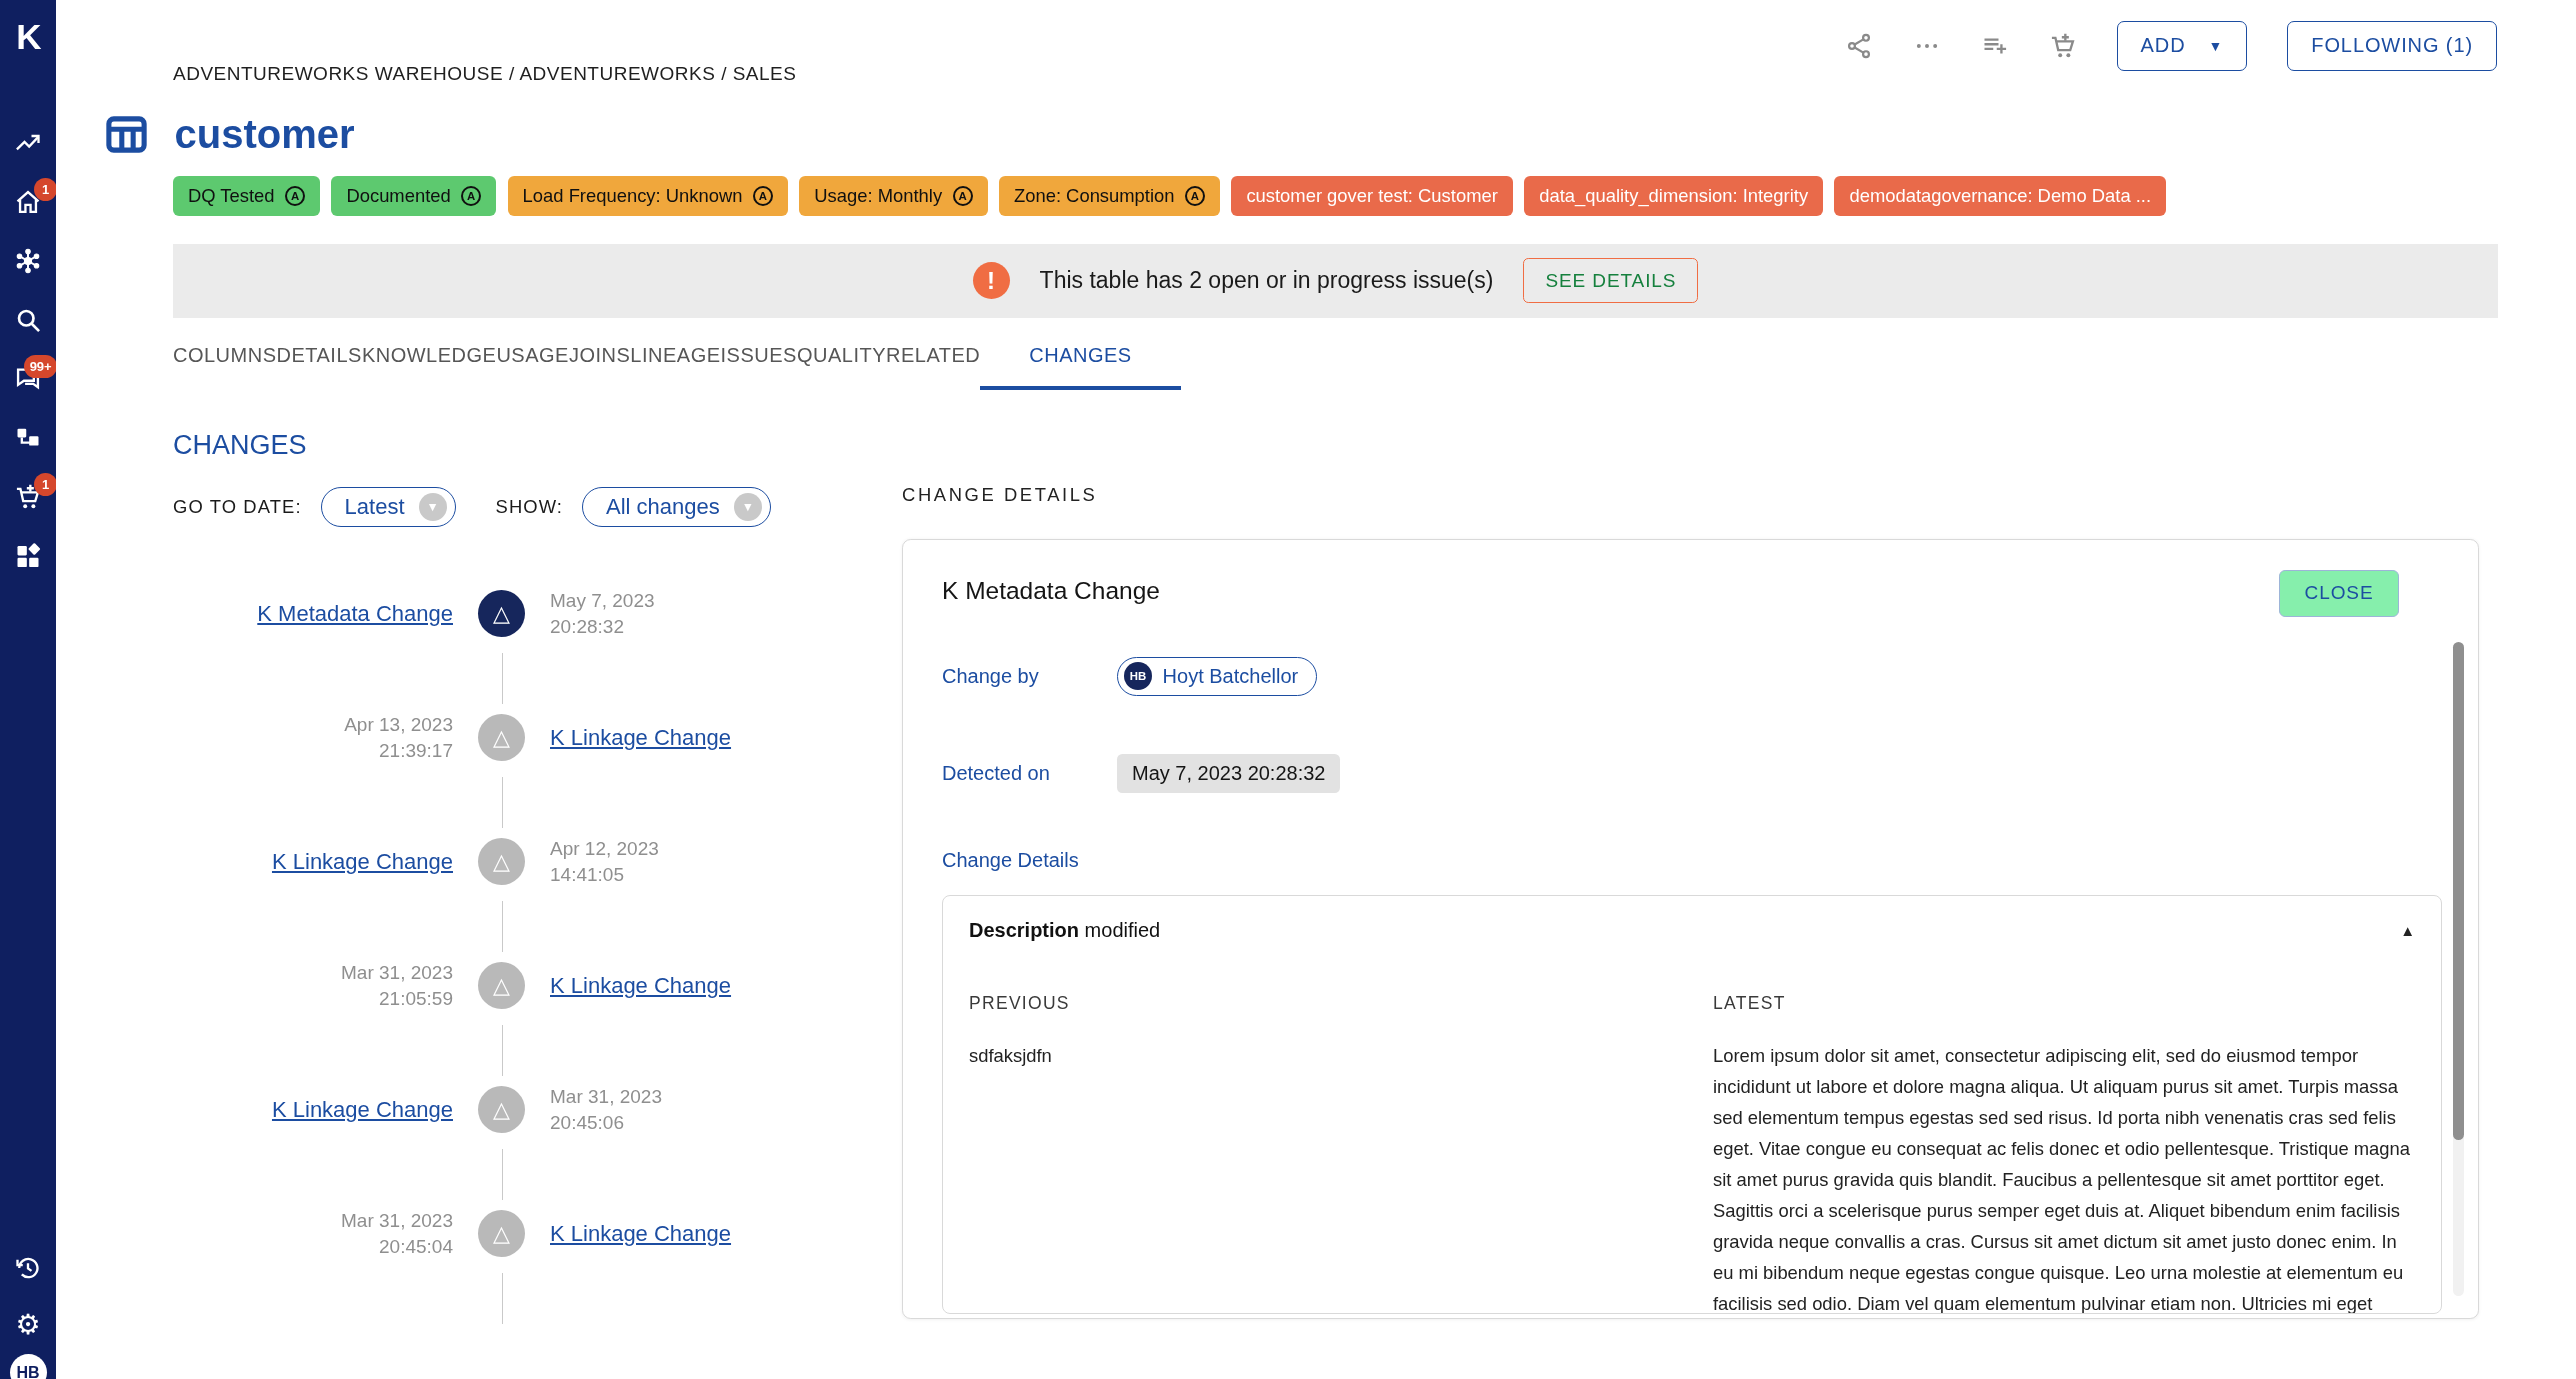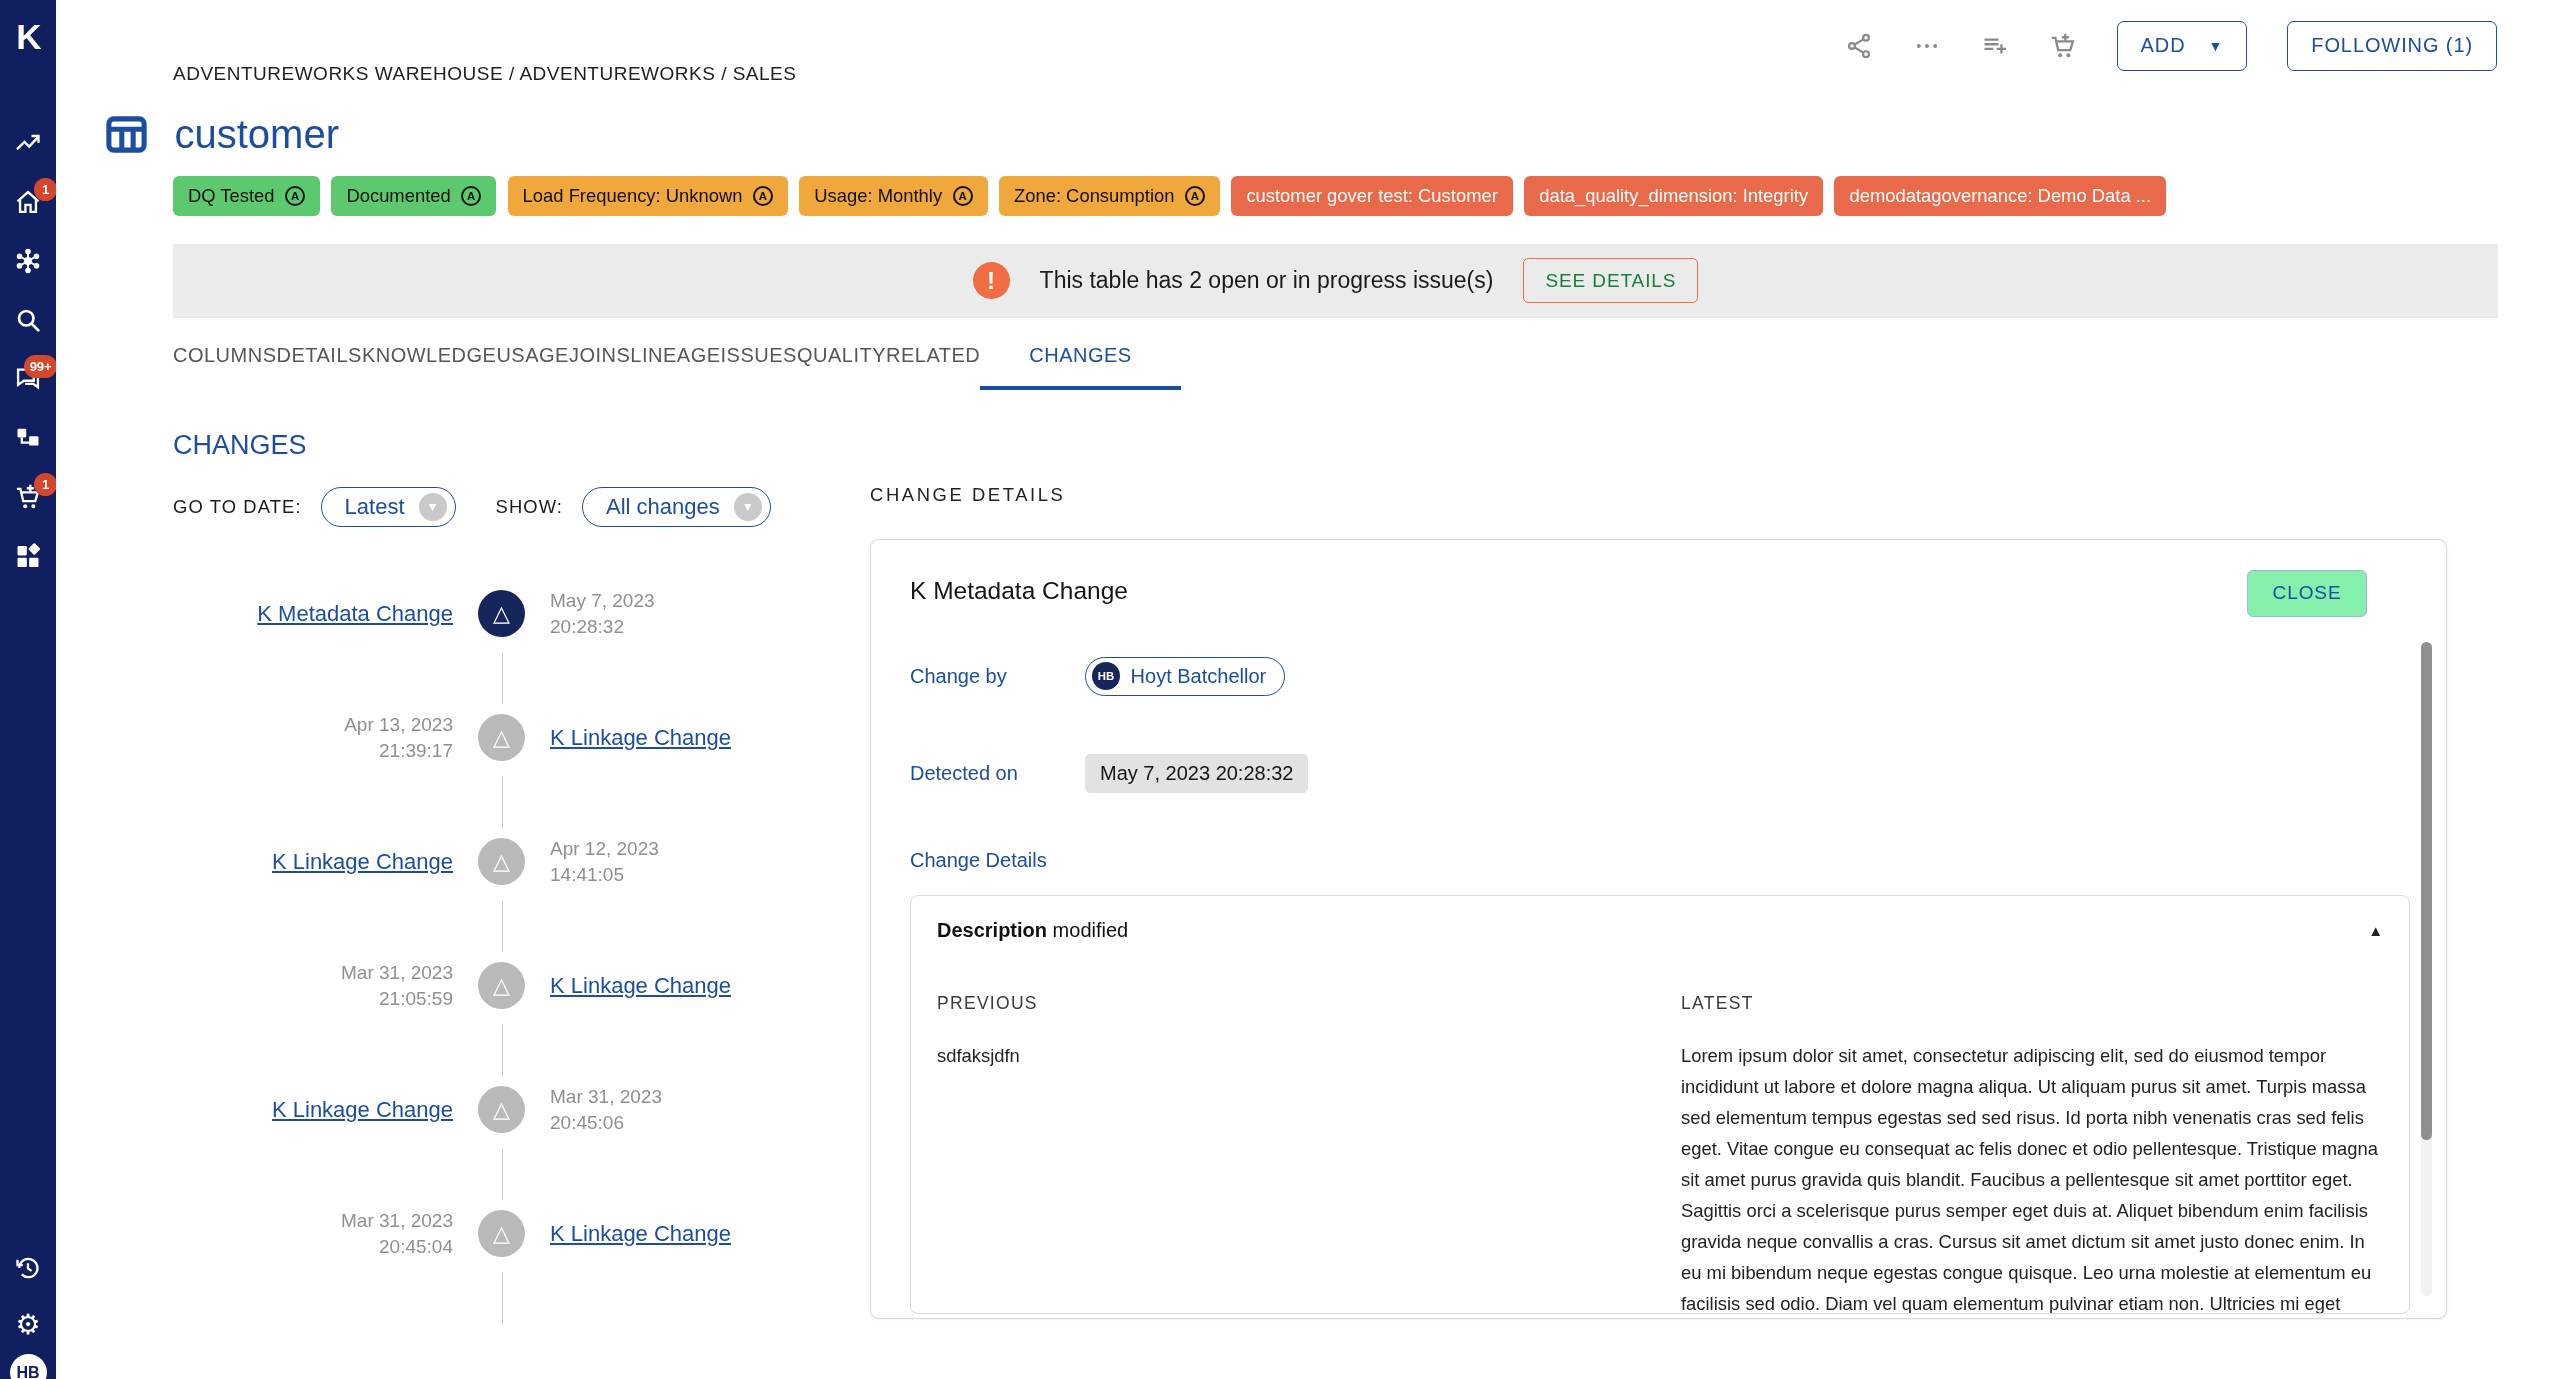--- a/index.html
+++ b/index.html
@@ -24,21 +24,21 @@
   .topbar .ticon { color:#8a8a8a; width:28px; height:28px; cursor:pointer; }
   .topbar .ticon svg { width:28px; height:28px; }
   .btn-outline { border:1.8px solid #1c4da1; border-radius:7px; background:#fff; color:#1c4da1; font-size:20px; letter-spacing:0.9px; font-weight:500; padding:12.3px 23px; display:flex; align-items:center; gap:23px; cursor:pointer; font-family:inherit; }
   .btn-outline .caret { font-size:14px; }
 
   .breadcrumb { margin:63px 0 0 117px; font-size:19px; letter-spacing:0.5px; color:#1f1f1f; font-weight:500; }
 
   .title-row { margin:26px 0 0 47px; display:flex; align-items:center; gap:24.5px; }
   .title-row .table-icon { width:47px; height:47px; color:#1c4da1; }
   .title-row .table-icon svg { width:47px; height:47px; }
-  .page-title { color:#1c4da1; font-size:40px; font-weight:400; }
+  .page-title { color:#1c4da1; font-size:40px; font-weight:700; }
 
   .badge-row { margin:17.5px 0 0 117px; display:flex; gap:11.4px; }
   .badge { height:40px; border-radius:6.1px; display:inline-flex; align-items:center; gap:10.5px; padding:0 15px; font-size:18.4px; font-weight:500; white-space:nowrap; }
   .badge.green { background:#5dc96f; color:#101010; }
   .badge.amber { background:#f0a73c; color:#101010; }
   .badge.coral { background:#e96a4a; color:#fff; }
   .cert { width:20px; height:20px; border:2.1px solid #101010; border-radius:50%; display:inline-flex; align-items:center; justify-content:center; font-size:11.4px; font-weight:bold; }
 
   .alert-bar { margin:28px 0 0 117px; width:2325px; height:74px; background:#ebebeb; display:flex; align-items:center; justify-content:center; gap:30px; }
   .alert-icon { width:37px; height:37px; border-radius:50%; background:#f06d43; color:#fff; font-size:24px; font-weight:bold; display:flex; align-items:center; justify-content:center; }
@@ -63,21 +63,21 @@
   .tmid { position:relative; height:100%; display:flex; align-items:center; justify-content:center; }
   .tcircle { width:47px; height:47px; border-radius:50%; background:#b9b9b9; color:#fff; font-size:22px; display:flex; align-items:center; justify-content:center; }
   .trow.active .tcircle { background:#16265c; }
   .tmid::after { content:""; position:absolute; left:50%; top:calc(50% + 39px); width:1.8px; height:51px; background:#c9c9c9; }
   .tcell.tleft { text-align:right; }
   .tcell.tright { text-align:left; }
   .tlink { color:#1c4da1; font-size:22px; font-weight:500; text-decoration:underline; cursor:pointer; }
   .tdate { color:#8f8f8f; font-size:19px; line-height:25.4px; }
 
   
-  .detail { position:absolute; left:814px; top:484px; width:1577px; }
+  .detail { position:absolute; left:846px; top:484px; width:1577px; }
   .detail-label { font-size:18.4px; letter-spacing:2.6px; color:#222; font-weight:500; }
   .detail-card { position:relative; margin-top:33px; width:1577px; height:780px; background:#fff; border:0.9px solid #d9d9d9; border-radius:8.8px; box-shadow:0 0.9px 3.5px rgba(0,0,0,0.06); padding:30px 39px; overflow:hidden; }
   .card-head { display:flex; justify-content:space-between; align-items:flex-start; }
   .card-title { font-size:24.5px; color:#151515; font-weight:500; margin-top:7px; }
   .close-btn { border:1.4px solid #9db4d8; border-radius:6.1px; background:#86efac; color:#1c4da1; font-size:19px; letter-spacing:0.9px; font-weight:500; padding:11.4px 24.5px; cursor:pointer; font-family:inherit; margin-right:40px; }
   .kv-row { display:flex; align-items:center; margin-top:40px; }
   .kv-row.second { margin-top:58px; }
   .kv-label { width:175px; color:#1c4da1; font-size:20px; }
   .user-pill { border:1.8px solid #1c4da1; border-radius:875px; display:inline-flex; align-items:center; gap:10.5px; padding:4.4px 17.5px 4.4px 6.1px; cursor:pointer; background:#fff; }
   .user-avatar { width:28px; height:28px; border-radius:50%; background:#16265c; color:#fff; font-size:11.4px; font-weight:bold; display:flex; align-items:center; justify-content:center; }

